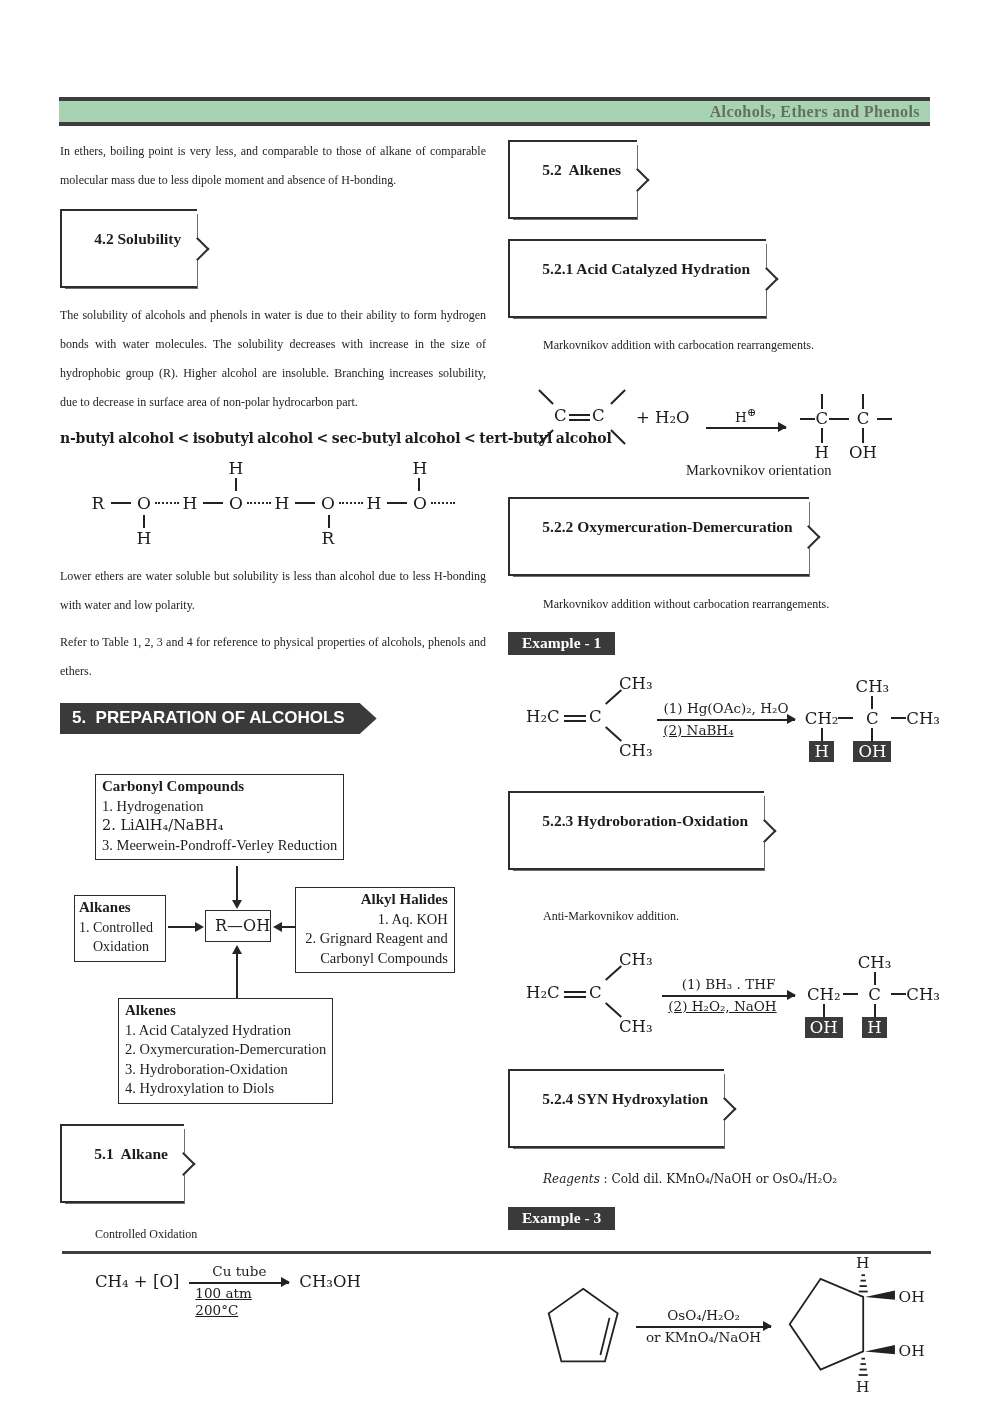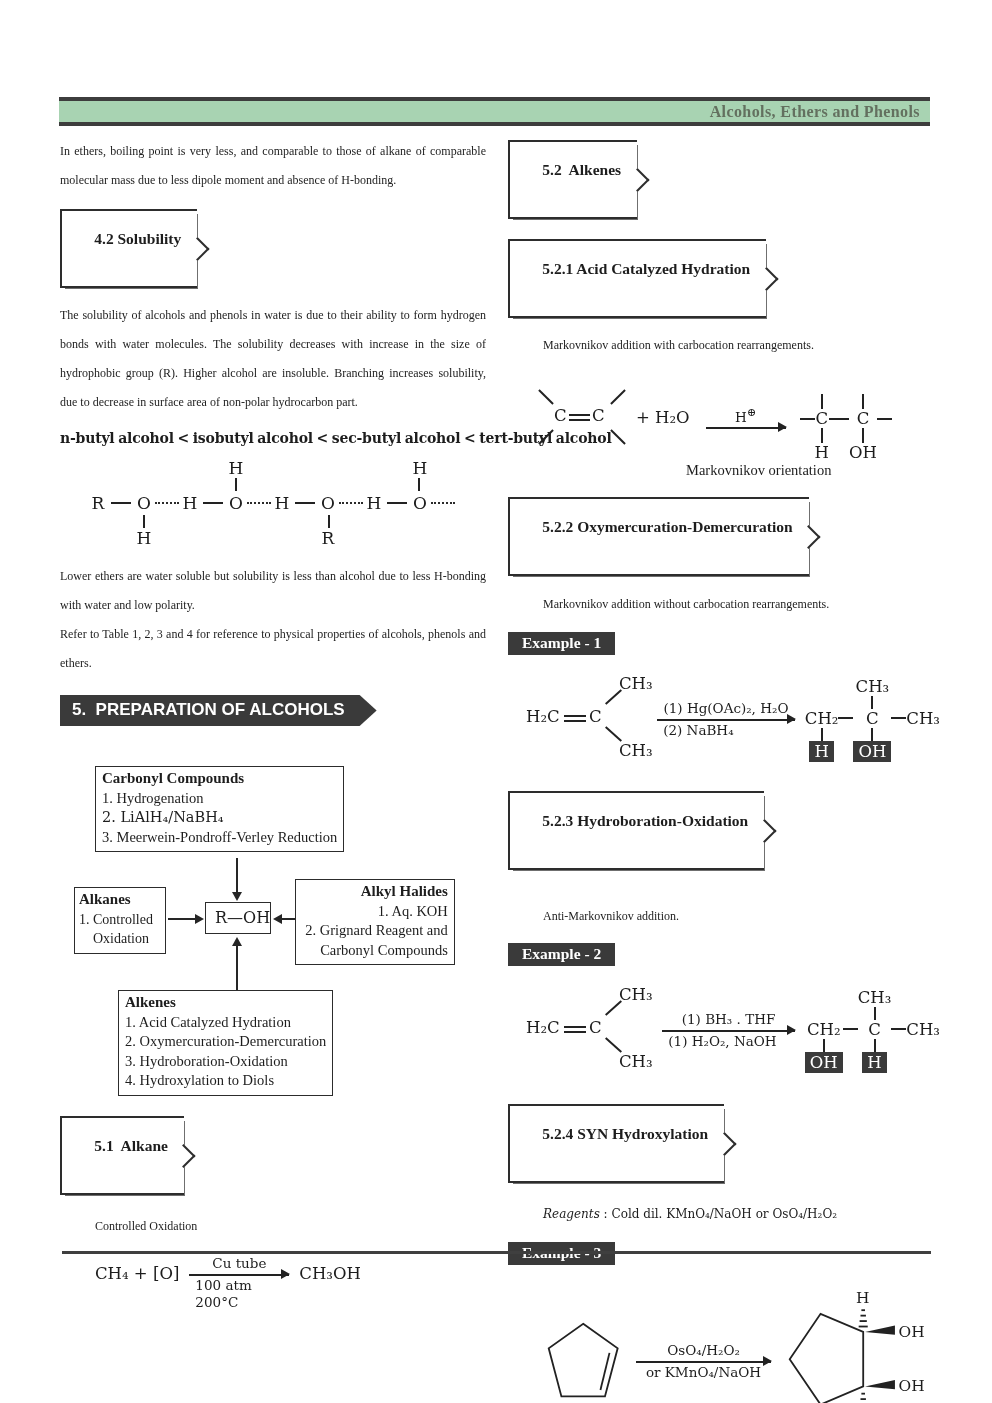--- a/index.html
+++ b/index.html
@@ -61,21 +61,21 @@
   .fch.left::before{content:"";position:absolute;top:-4px;left:-8px;border-right:9px solid #262626;
                    border-top:5px solid transparent;border-bottom:5px solid transparent;}
 
   
   .rxnrow{display:flex;align-items:center;}
   .rxarrow{display:flex;flex-direction:column;align-items:center;
            font-size:13.5px;line-height:17px;font-family:"DejaVu Serif",serif;}
   .rxline{position:relative;align-self:stretch;height:2px;background:#222;margin:2px 0 1px;}
   .rxline::after{content:"";position:absolute;right:-1px;top:-5px;border-left:9px solid #222;
                  border-top:5px solid transparent;border-bottom:5px solid transparent;}
-  .rxbot-left{align-self:flex-start;padding-left:6px;text-align:left;}
+  .rxbot-left{align-self:flex-start;padding-left:6px;text-align:left;text-decoration:underline;}
   sup.oplus{font-size:11px;}
 
   .pgrid{display:grid;justify-items:center;align-items:center;font-size:16.5px;font-family:"DejaVu Serif",serif;}
   .pg-ex{grid-template-columns:auto 15px auto 15px auto;grid-template-rows:auto 13px auto 13px auto;}
   .pg-hyd{grid-template-columns:15px auto 20px auto 15px;grid-template-rows:15px auto 15px auto;}
   .dash{width:100%;height:2px;background:#222;align-self:center;}
   .vb{width:2px;height:100%;background:#222;}
   .boxed{background:#3a3a3a;color:#fff;padding:0 5px;line-height:21px;}
 
   .mol{position:relative;font-size:16.5px;font-family:"DejaVu Serif",serif;}
@@ -157,21 +157,21 @@
       <i class="hb-v" style="margin-left:55px;"></i>
       <i class="hb-v" style="margin-left:183px;"></i>
     </div>
     <div class="hb-row" style="height:20px;">
       <span class="hb-a" style="margin-left:46px;">H</span>
       <span class="hb-a" style="margin-left:164px;">R</span>
     </div>
   </div>
 
   <p class="body-text" style="margin-top:14px;">Lower ethers are water soluble but solubility is less than alcohol due to less H-bonding with water and low polarity.</p>
-  <p class="body-text" style="">Refer to Table 1, 2, 3 and 4 for reference to physical properties of alcohols, phenols and ethers.</p>
+  <p class="body-text" style="margin-top:8px;">Refer to Table 1, 2, 3 and 4 for reference to physical properties of alcohols, phenols and ethers.</p>
 
   <div style="margin-top:17px;">
     <span class="banner">5.  PREPARATION OF ALCOHOLS</span>
   </div>
 
   <div class="flowchart">
     <div class="fc-box" style="left:35px;top:6px;">
       <div class="ttl">Carbonyl Compounds</div>
       <div class="fc-item">1. Hydrogenation</div>
       <div class="fc-item formula">2. LiAlH₄/NaBH₄</div>
@@ -323,38 +323,35 @@
 
   <div style="margin-top:22px;">
     <div class="sec-hdr">
       <span>5.2.3 Hydroboration-Oxidation</span>
       <i class="pt"></i>
     </div>
   </div>
 
   <p class="body-text indent" style="margin-top:32px;">Anti-Markovnikov addition.</p>
 
-  <div style="margin-top:12px;">
-    <span class="badge">Example - 2</span>
-  </div>
 
   <div class="rxnrow" style="margin-top:14px;margin-left:18px;">
     <div class="mol" style="width:152px;height:100px;">
       <span style="left:0;top:38px;">H₂C</span>
       <i class="dbond" style="left:38px;top:46px;width:22px;"></i>
       <span style="left:63px;top:38px;">C</span>
       <i class="sl" style="left:77px;top:27px;width:21px;transform:rotate(-42deg);"></i>
       <span style="left:93px;top:5px;">CH₃</span>
       <i class="sl" style="left:77px;top:64px;width:21px;transform:rotate(42deg);"></i>
       <span style="left:93px;top:72px;">CH₃</span>
     </div>
     <div class="rxarrow" style="width:150px;margin:0 10px 0 2px;">
       <span>(1) BH₃ . THF</span>
       <i class="rxline"></i>
-      <span class="rxbot-left">(1) H₂O₂, NaOH</span>
+      <span class="rxbot-left">(2) H₂O₂, NaOH</span>
     </div>
     <div class="pgrid pg-ex">
       <span style="grid-area:1/3;">CH₃</span>
       <i class="vb" style="grid-area:2/3;"></i>
       <span style="grid-area:3/1;">CH₂</span>
       <i class="dash" style="grid-area:3/2;"></i>
       <span style="grid-area:3/3;">C</span>
       <i class="dash" style="grid-area:3/4;"></i>
       <span style="grid-area:3/5;">CH₃</span>
       <i class="vb" style="grid-area:4/1;"></i>

